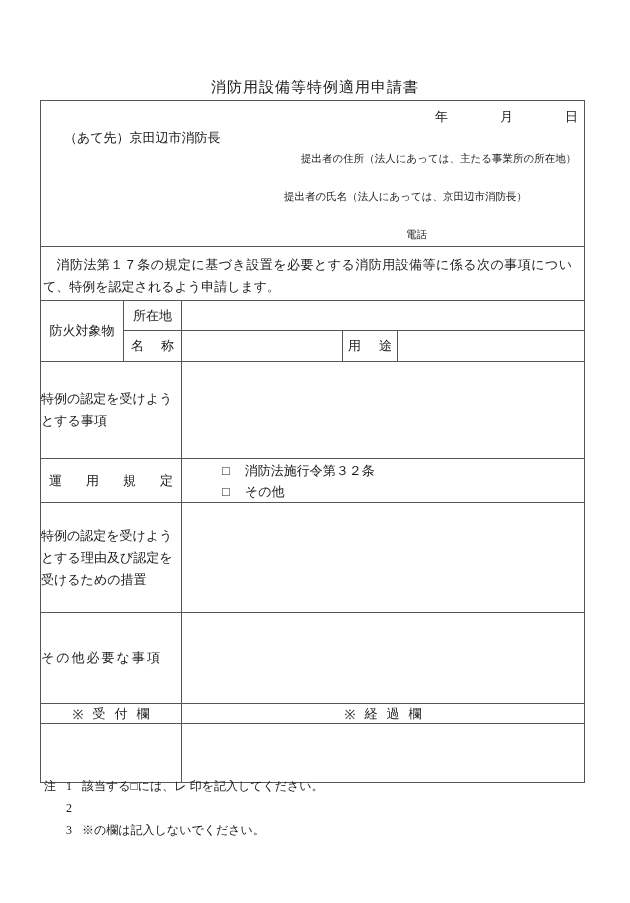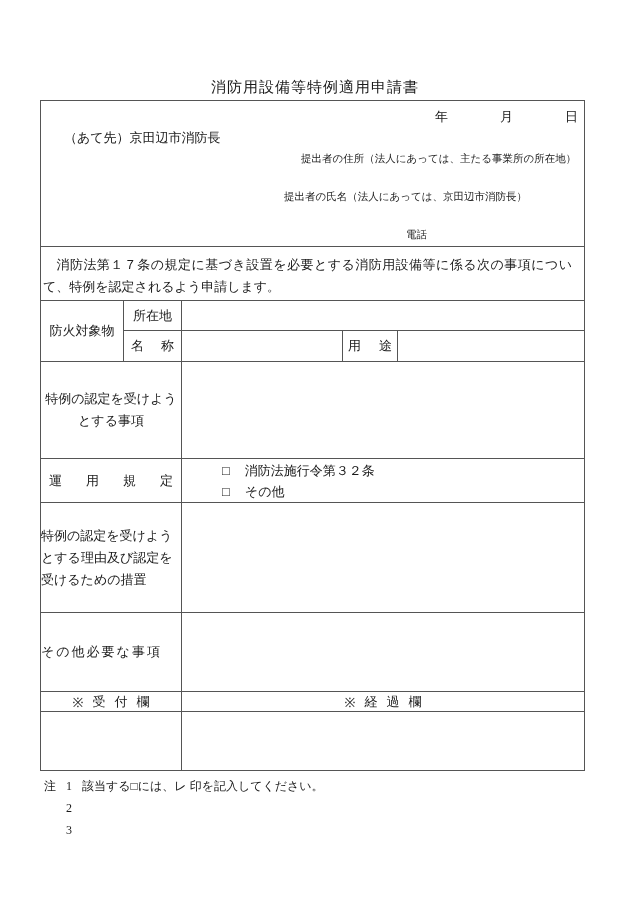--- a/index.html
+++ b/index.html
@@ -39,24 +39,24 @@
     border: 1px solid #555555;
     padding: 0;
     vertical-align: middle;
     overflow: hidden;
   }
   
   tr.r1  { height: 146px; }
   tr.r2  { height: 54px; }
   tr.r3  { height: 30px; }
   tr.r4  { height: 31px; }
-  tr.r5  { height: 97px; text-align: center; }
+  tr.r5  { height: 97px; }
   tr.r6  { height: 44px; }
   tr.r7  { height: 110px; }
-  tr.r8  { height: 79px; }
+  tr.r8  { height: 91px; }
   tr.r9  { height: 20px; }
   tr.r10 { height: 59px; }
 
   td.header-cell { position: relative; vertical-align: top; }
   .date-line {
     position: absolute;
     top: 7px; right: 6px;
     display: flex;
     gap: 52px;
     font-size: 13px;
@@ -254,16 +254,17 @@
       <span class="note-num">1</span>
       <span>該当する□には、レ 印を記入してください。</span>
     </div>
     <div class="note-line">
       <span class="note-lead"></span>
       <span class="note-num">2</span>
     </div>
     <div class="note-line">
       <span class="note-lead"></span>
       <span class="note-num">3</span>
+      <span>※の欄は記入しないでください。</span>
     </div>
   </div>
 
 </div>
 
 </body></html>

